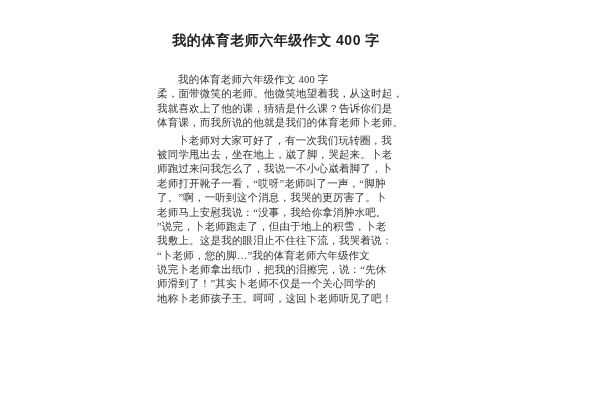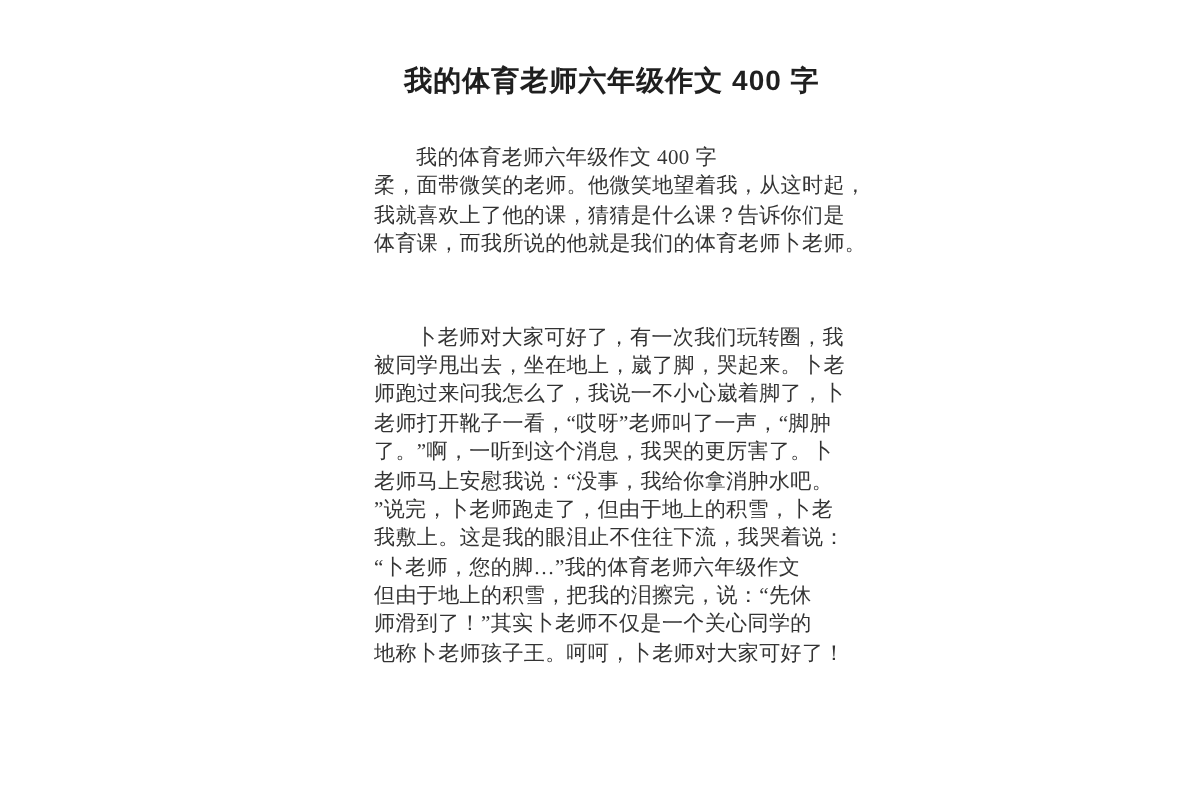--- a/index.html
+++ b/index.html
@@ -7,21 +7,20 @@
     padding: 0;
     background: #ffffff;
   }
   .page {
     position: relative;
     width: 552px;
     height: 400px;
     background: #ffffff;
     overflow: hidden;
     font-family: "Liberation Serif", "DejaVu Serif", serif;
-    padding-left: 30px;
   }
   .doc-title {
     padding-top: 32px;
     text-align: center;
     font-family: "Liberation Sans", "DejaVu Sans", sans-serif;
     font-weight: bold;
     font-size: 14px;
     letter-spacing: 0.5px;
     color: #1f1f1f;
   }
@@ -35,21 +34,21 @@
   }
   .line {
     height: 14.4px;
     white-space: nowrap;
     letter-spacing: 0.2px;
   }
   .indent {
     text-indent: 21px;
   }
   .gap {
-    margin-top: 32px;
+    margin-top: 3px;
   }
 </style>
 </head>
 <body>
 
 <div class="page">
 
   <div class="doc-title">我的体育老师六年级作文 400 字</div>
 
   <div class="essay-body">
@@ -59,18 +58,18 @@
     <div class="line">体育课，而我所说的他就是我们的体育老师卜老师。</div>
     <div class="line indent gap">卜老师对大家可好了，有一次我们玩转圈，我</div>
     <div class="line">被同学甩出去，坐在地上，崴了脚，哭起来。卜老</div>
     <div class="line">师跑过来问我怎么了，我说一不小心崴着脚了，卜</div>
     <div class="line">老师打开靴子一看，“哎呀”老师叫了一声，“脚肿</div>
     <div class="line">了。”啊，一听到这个消息，我哭的更厉害了。卜</div>
     <div class="line">老师马上安慰我说：“没事，我给你拿消肿水吧。</div>
     <div class="line">”说完，卜老师跑走了，但由于地上的积雪，卜老</div>
     <div class="line">我敷上。这是我的眼泪止不住往下流，我哭着说：</div>
     <div class="line">“卜老师，您的脚…”我的体育老师六年级作文</div>
-    <div class="line">但由于地上的积雪，把我的泪擦完，说：“先休</div>
+    <div class="line">说完卜老师拿出纸巾，把我的泪擦完，说：“先休</div>
     <div class="line">师滑到了！”其实卜老师不仅是一个关心同学的</div>
-    <div class="line">地称卜老师孩子王。呵呵，卜老师对大家可好了！</div>
+    <div class="line">地称卜老师孩子王。呵呵，这回卜老师听见了吧！</div>
   </div>
 
 </div>
 
 </body></html>

